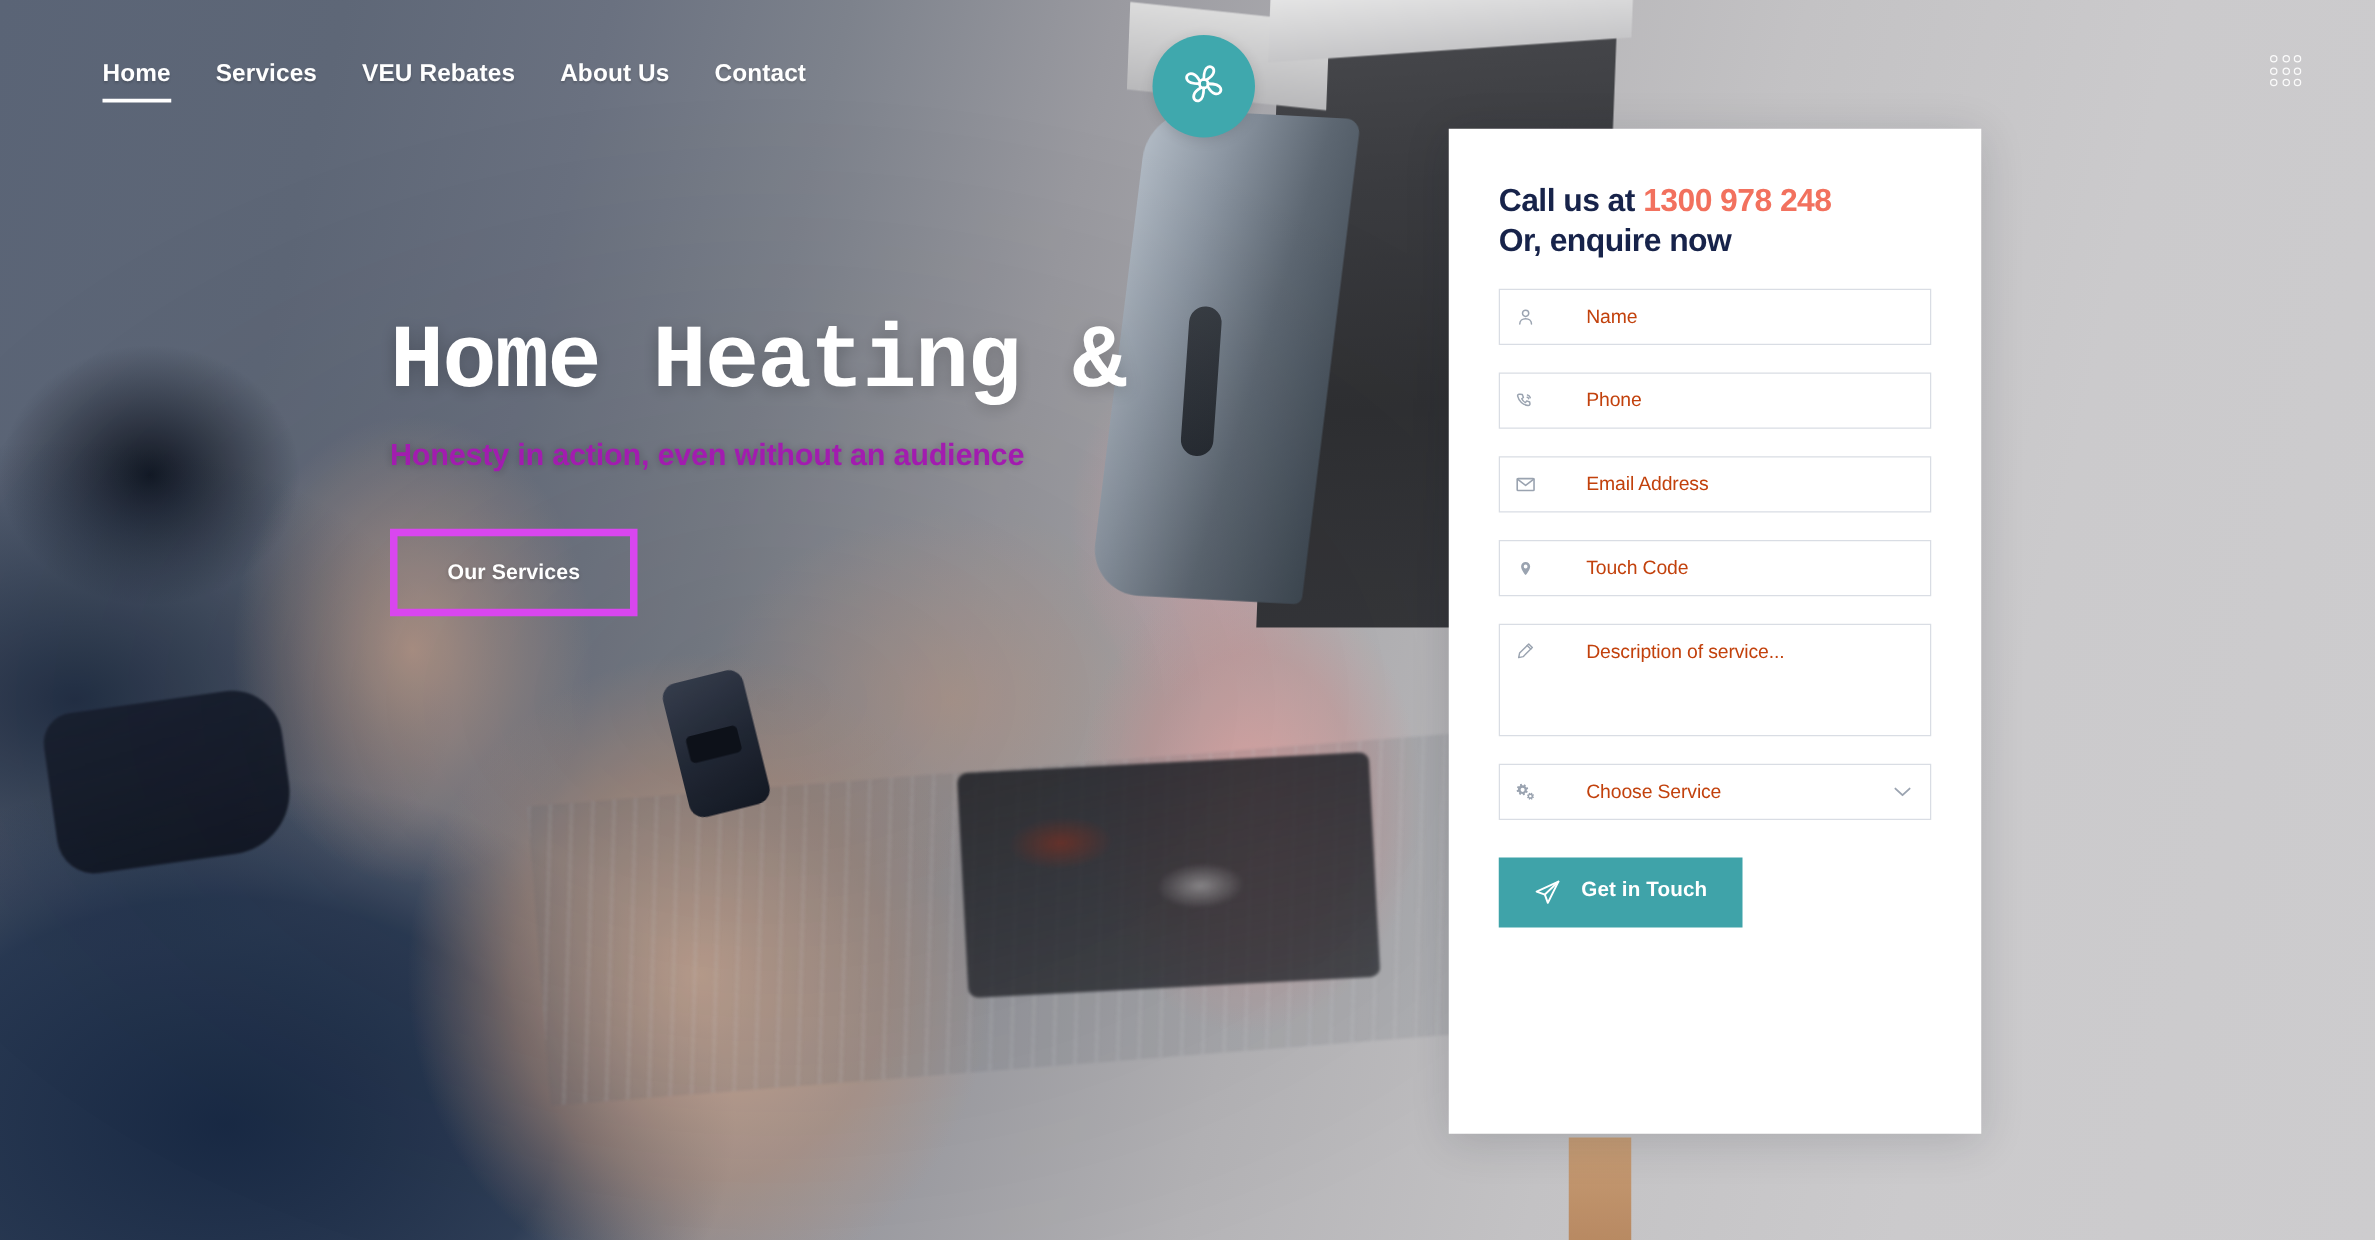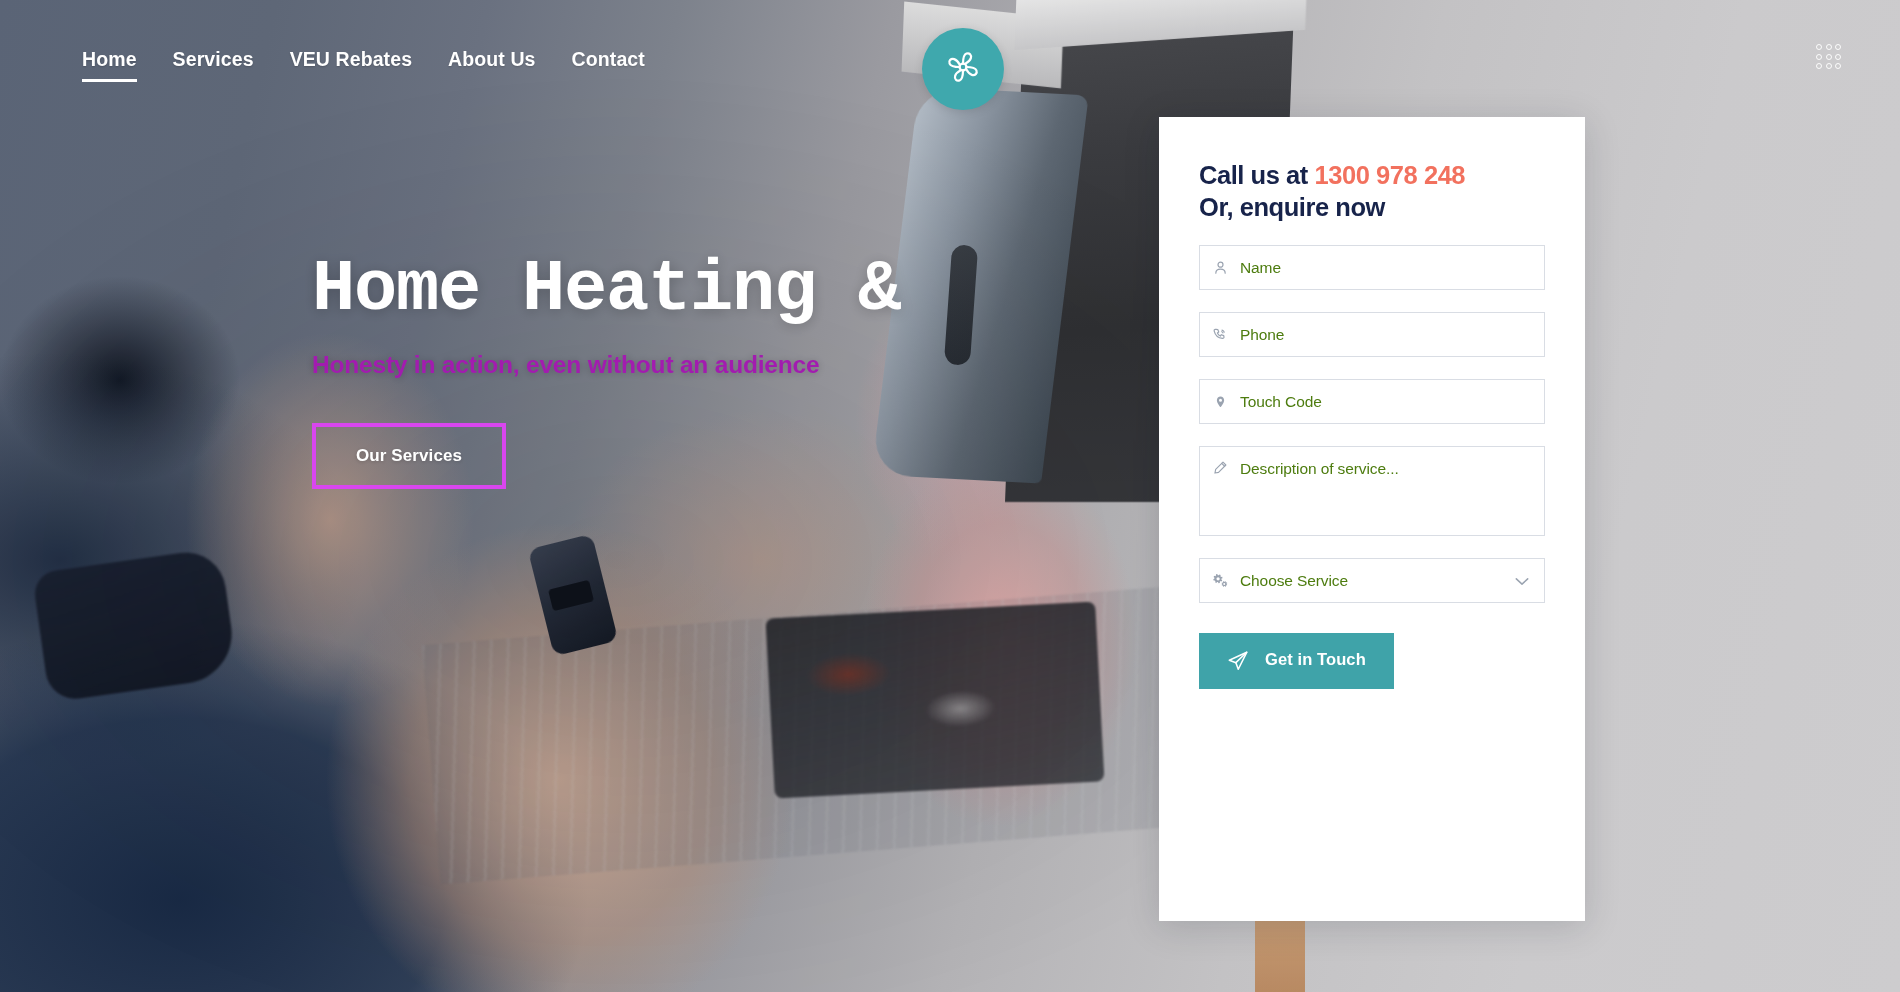--- a/index.html
+++ b/index.html
@@ -230,34 +230,34 @@
     color: #a21caf;
     font-size: 24.5px;
     font-weight: 700;
     letter-spacing: -0.2px;
     text-shadow: 0 1px 8px rgba(0,0,0,0.25);
   }
   .hero-cta {
     display: inline-block;
     margin-top: 44px;
     padding: 19px 40px;
-    border: 4px solid #d946ef;
+    border: 6px solid #d946ef;
     color: #ffffff;
     font-size: 17px;
     font-weight: 700;
     letter-spacing: 0.1px;
     background: transparent;
     cursor: pointer;
     text-shadow: 0 1px 4px rgba(0,0,0,0.2);
   }
 
   
   .enquiry-card {
     position: absolute;
-    left: 1159px; top: 117px;
+    left: 1159px; top: 103px;
     width: 426px;
     height: 804px;
     background: #ffffff;
     z-index: 35;
     padding: 42px 40px 0 40px;
     box-shadow: 0 6px 34px rgba(20,26,40,0.16);
   }
   .card-heading {
     font-size: 25.5px;
     font-weight: 700;
@@ -286,22 +286,23 @@
   .field .fld-icon {
     width: 40px;
     min-width: 40px;
     display: flex;
     align-items: center;
     justify-content: center;
     color: #9aa3b0;
   }
   .field .fld-text {
     font-size: 15.5px;
-    color: #4d7c0f;
+    color: #c2410c;
     letter-spacing: -0.1px;
+    margin-left: 29px;
   }
   .field .chev {
     position: absolute;
     right: 15px;
     top: 50%;
     transform: translateY(-50%);
     color: #9aa3b0;
   }
 
   .submit-btn {
@@ -406,20 +407,29 @@
         <span class="fld-icon">
           <svg width="16" height="16" viewBox="0 0 24 24" fill="none" stroke="currentColor" stroke-width="1.8" stroke-linecap="round" stroke-linejoin="round">
             <path d="M6.2 3.5 8.8 3.9l1.3 3.6-2 1.5c.9 2 2.4 3.6 4.4 4.6l1.5-2 3.6 1.3.4 2.6c-.2 1-1.1 1.6-2.3 1.5C9.4 16.5 4.6 11.7 3.2 5.8c-.2-1.1.4-2.1 1.5-2.3z"></path>
             <path d="M15 4.6c1.6.4 2.9 1.6 3.3 3.2"></path>
             <path d="M14.6 7.1c.9.2 1.6.9 1.8 1.8"></path>
           </svg>
         </span>
         <span class="fld-text">Phone</span>
       </div>
 
+      <div class="field">
+        <span class="fld-icon">
+          <svg width="17" height="17" viewBox="0 0 24 24" fill="none" stroke="currentColor" stroke-width="1.8" stroke-linecap="round" stroke-linejoin="round">
+            <rect x="2.5" y="5.5" width="19" height="13.5" rx="1"></rect>
+            <path d="M2.8 6 12 13.2 21.2 6"></path>
+          </svg>
+        </span>
+        <span class="fld-text">Email Address</span>
+      </div>
 
       <div class="field">
         <span class="fld-icon">
           <svg width="13" height="16" viewBox="0 0 24 24" fill="currentColor">
             <path d="M12 2C8.3 2 5.3 5 5.3 8.7c0 4.9 5.9 12 6.2 12.3.3.3.7.3 1 0 .3-.3 6.2-7.4 6.2-12.3C18.7 5 15.7 2 12 2zm0 9.5a2.8 2.8 0 1 1 0-5.6 2.8 2.8 0 0 1 0 5.6z"></path>
           </svg>
         </span>
         <span class="fld-text">Touch Code</span>
       </div>
 

